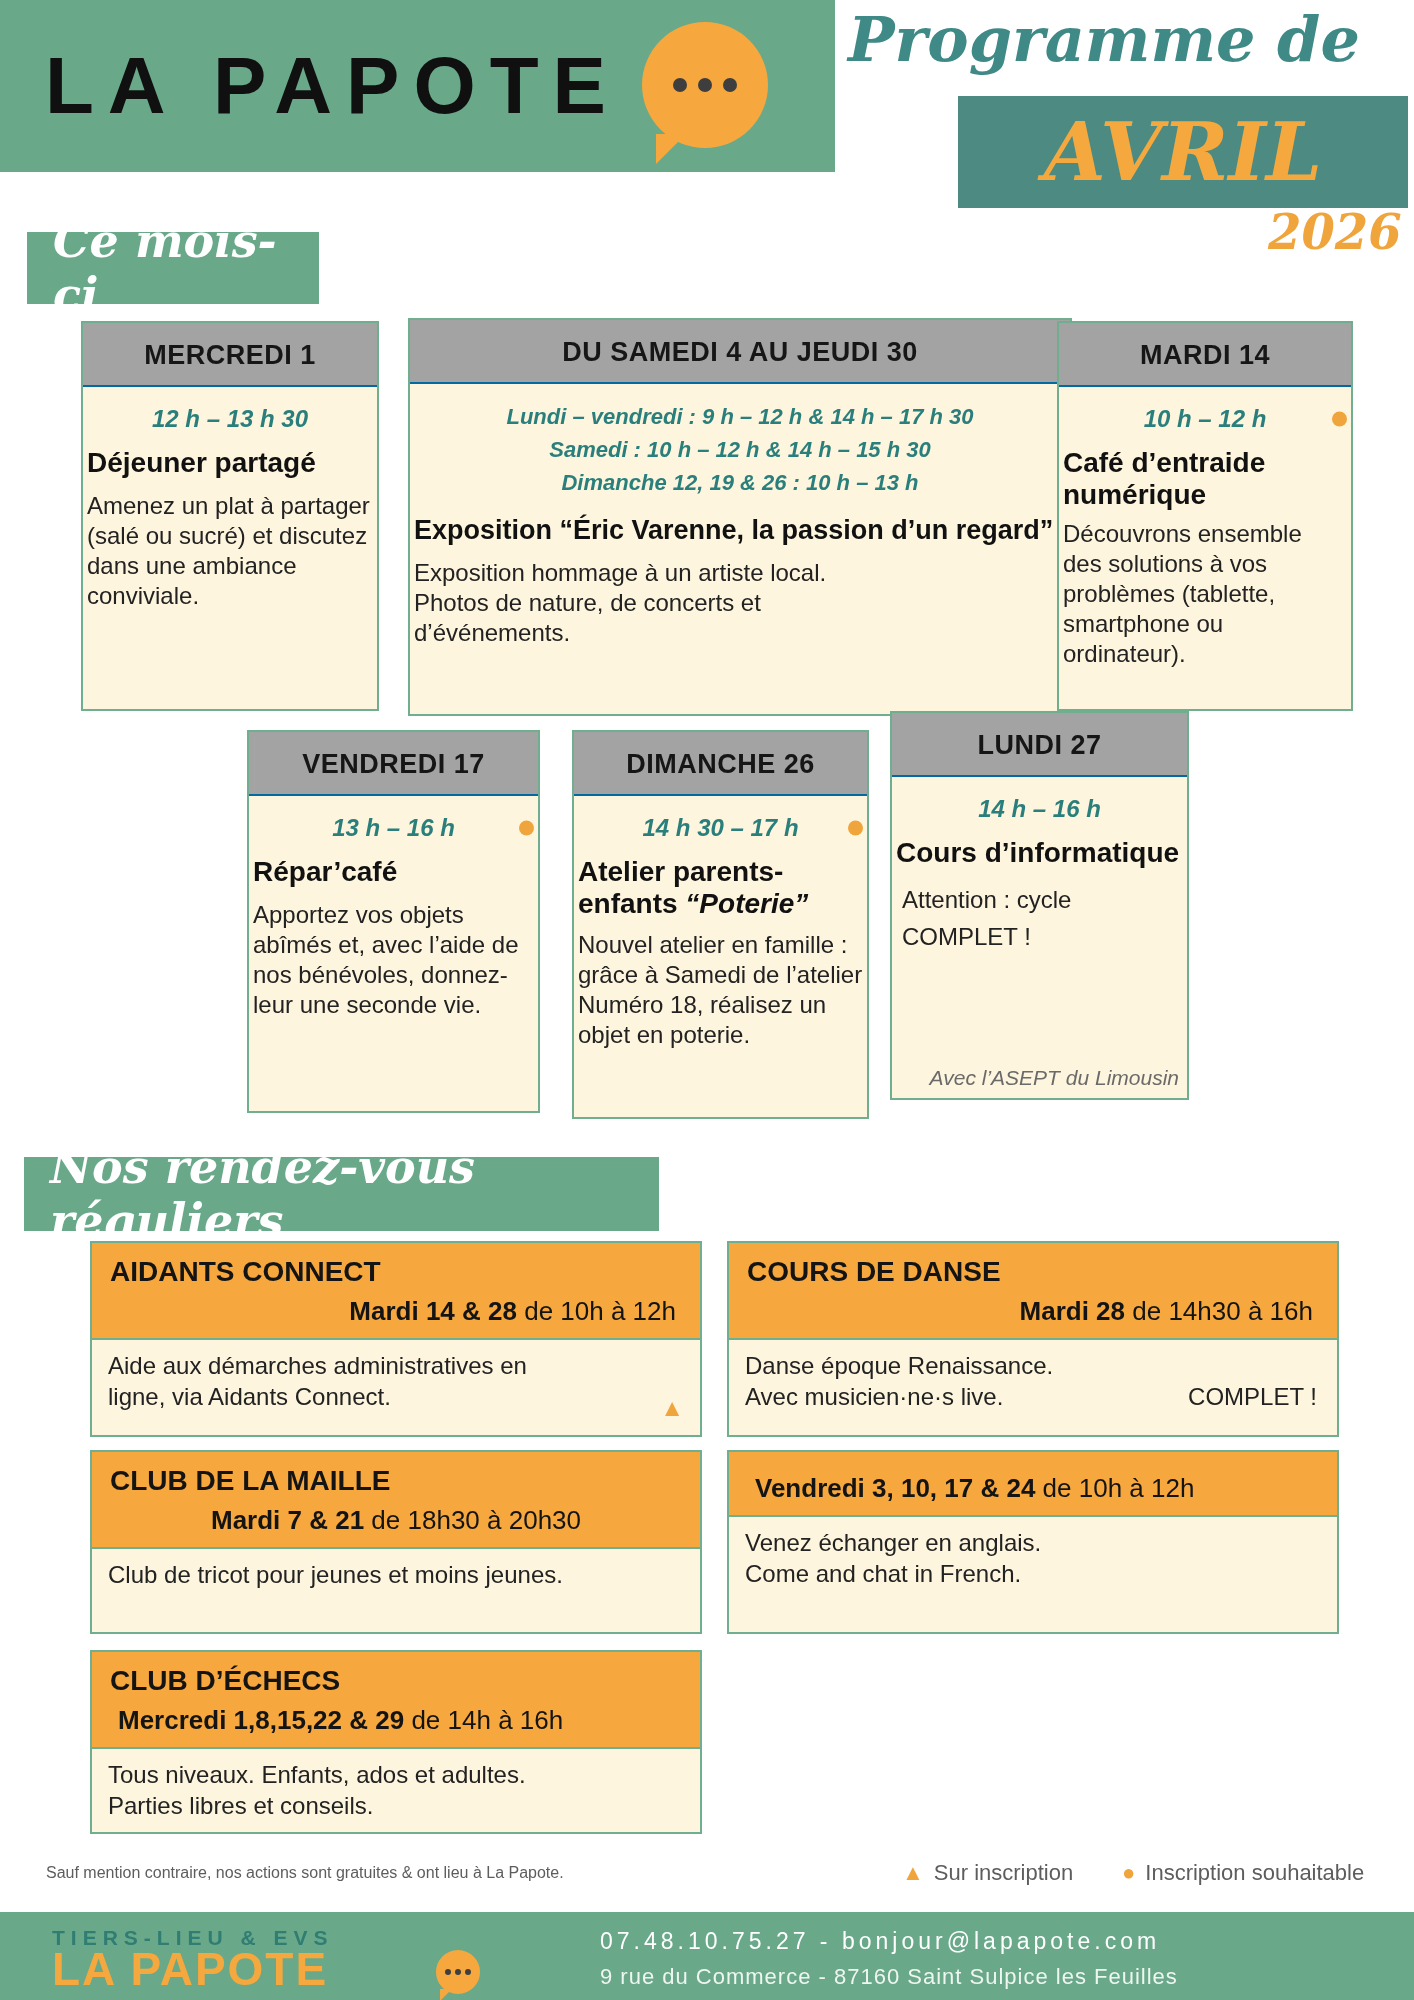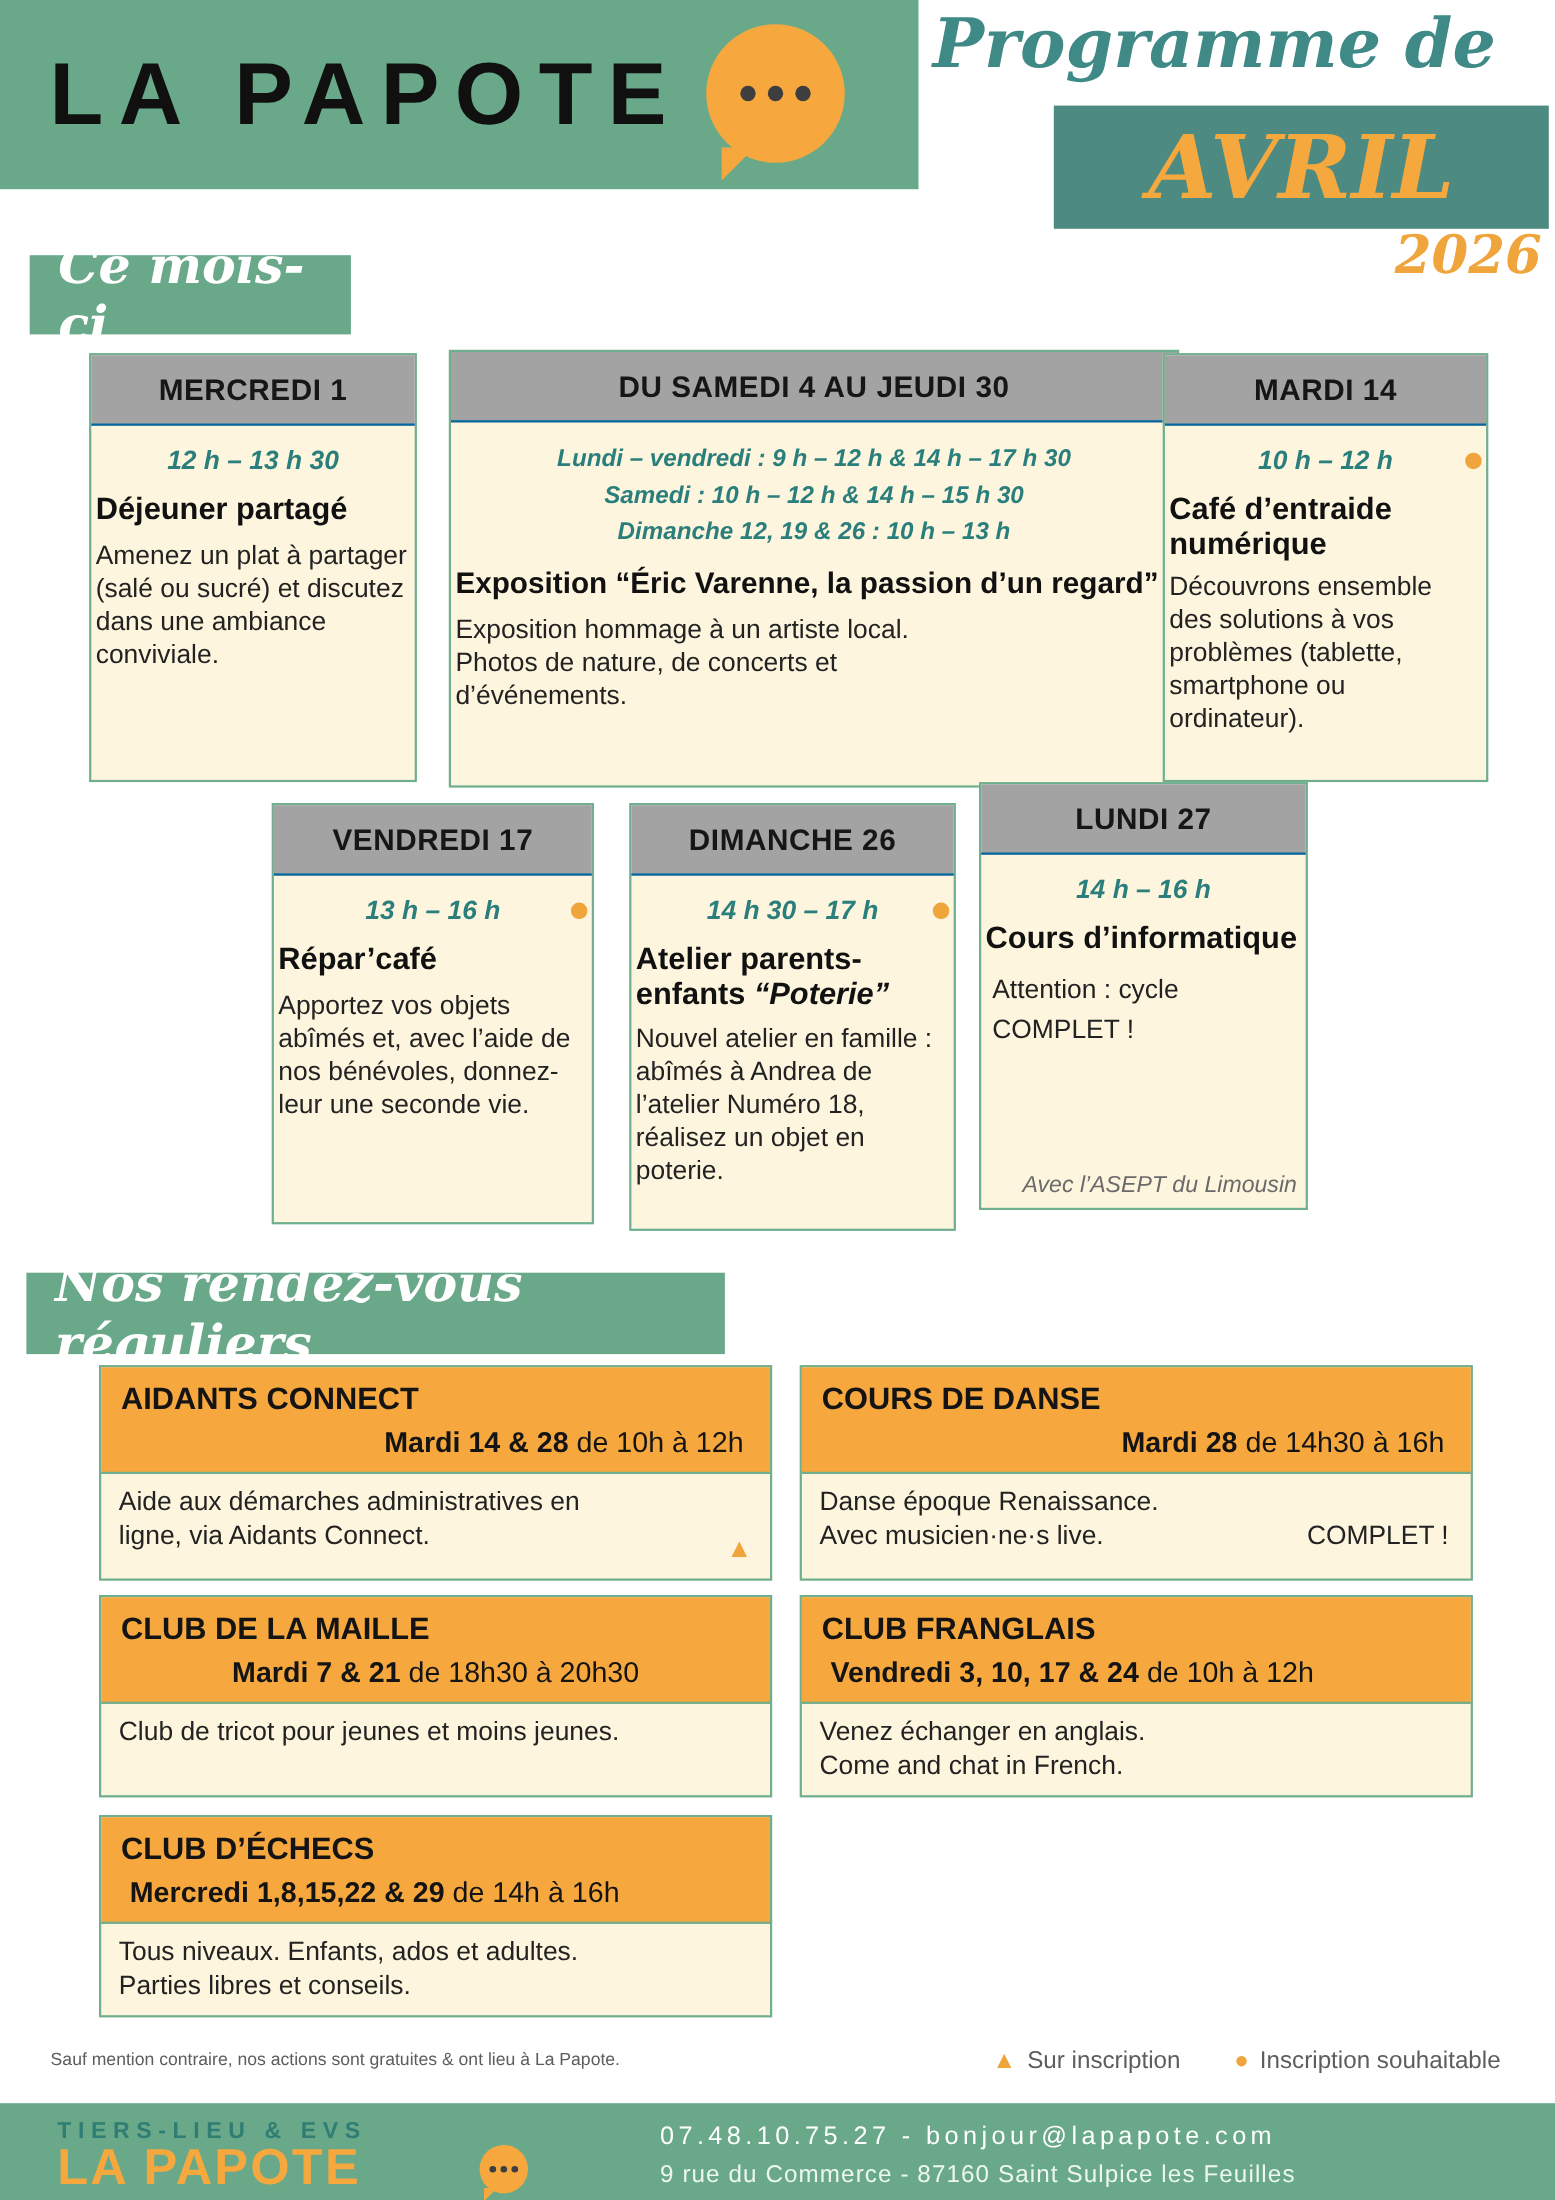--- a/index.html
+++ b/index.html
@@ -149,21 +149,21 @@
 </div>
 
 <div class="card" style="left:572px;top:730px;width:297px;height:389px;">
   <div class="card-head">DIMANCHE 26</div>
   <div class="card-body">
     <div class="time-row">
       <span class="time">14 h 30 – 17 h</span>
       <span class="ind-dot"></span>
     </div>
     <div class="etitle"><span>Atelier parents-enfants </span><em>“Poterie”</em></div>
-    <p class="desc" style="margin-top:10px;">Nouvel atelier en famille : abîmés à Andrea de l’atelier Numéro 18, réalisez un objet en poterie.</p>
+    <p class="desc" style="margin-top:10px;">Nouvel atelier en famille : grâce à Samedi de l’atelier Numéro 18, réalisez un objet en poterie.</p>
   </div>
 </div>
 
 <div class="card" style="left:890px;top:711px;width:299px;height:389px;">
   <div class="card-head">LUNDI 27</div>
   <div class="card-body">
     <div class="time-row">
       <span class="time">14 h – 16 h</span>
     </div>
     <div class="etitle">Cours d’informatique</div>
@@ -204,21 +204,20 @@
     <div class="rtitle">CLUB DE LA MAILLE</div>
     <div class="rdates r-center"><b>Mardi 7 &amp; 21</b><span> de 18h30 à 20h30</span></div>
   </div>
   <div class="rbody">
     <div class="w-maille">Club de tricot pour jeunes et moins jeunes.</div>
   </div>
 </div>
 
 <div class="rcard" style="left:727px;top:1450px;width:612px;height:184px;">
   <div class="rhead">
-    <div class="rtitle">CLUB FRANGLAIS</div>
     <div class="rdates r-left"><b>Vendredi 3, 10, 17 &amp; 24</b><span> de 10h à 12h</span></div>
   </div>
   <div class="rbody">
     <div>Venez échanger en anglais.</div>
     <div>Come and chat in French.</div>
   </div>
 </div>
 
 <div class="rcard" style="left:90px;top:1650px;width:612px;height:184px;">
   <div class="rhead">

